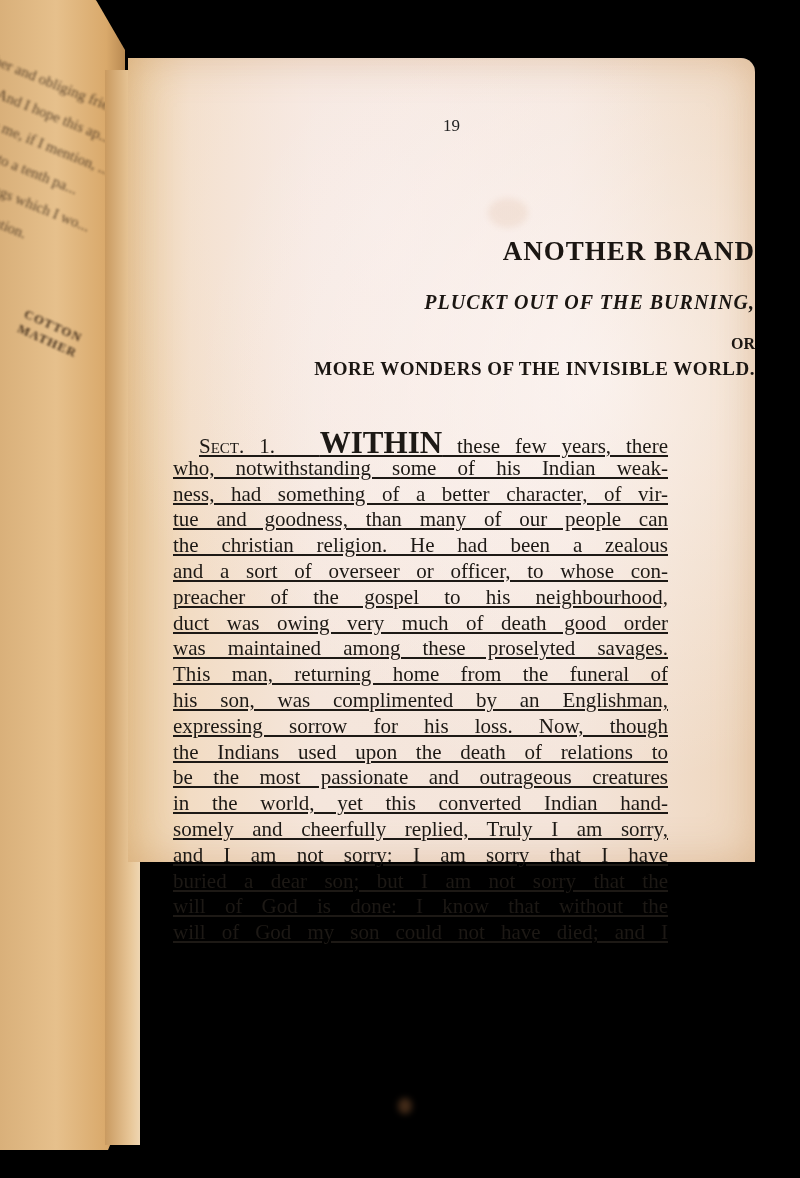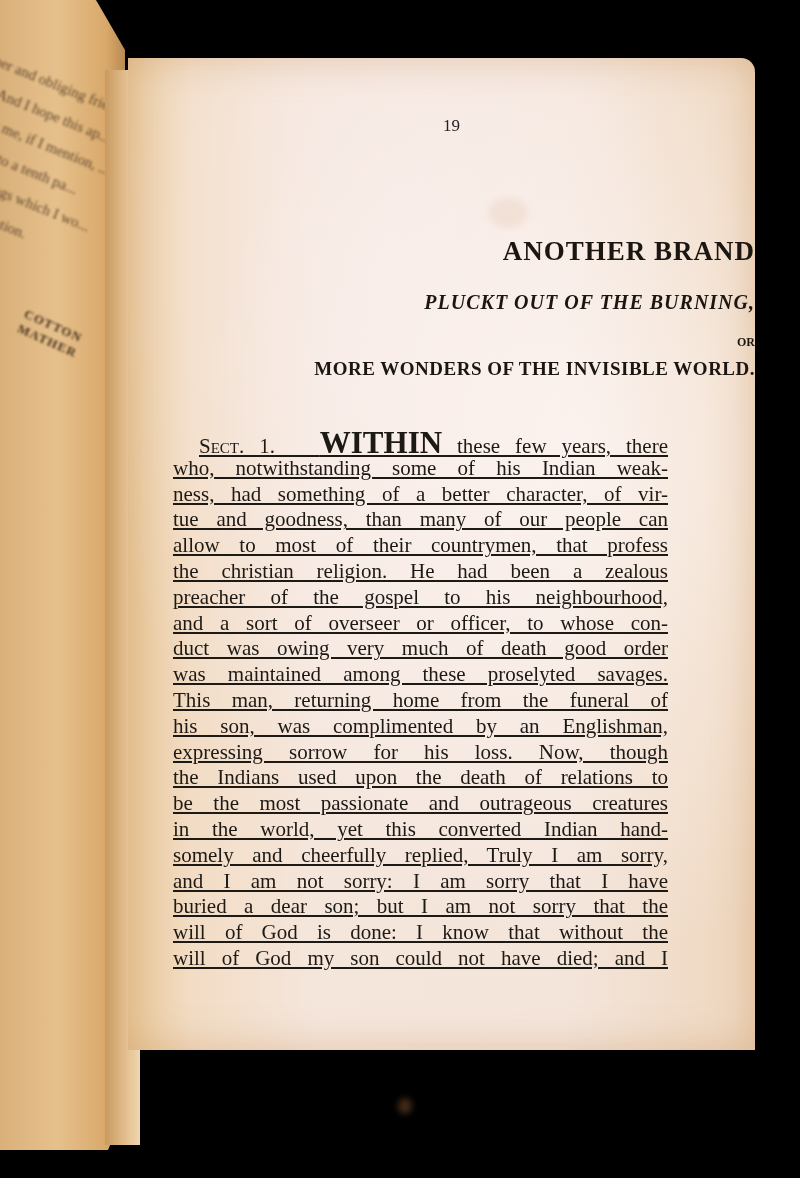--- a/index.html
+++ b/index.html
@@ -8,33 +8,33 @@
     background:linear-gradient(90deg,#d9b07a 0%,#e6c08c 45%,#d9a96b 85%,#b98a52 100%);
     border-top-right-radius:30px 40px;
     clip-path:polygon(0 0,96px 0,125px 50px,125px 1110px,108px 1150px,0 1150px);}
   .left-text{position:absolute;left:-14px;top:40px;transform:rotate(22deg);transform-origin:0 0;
     font-family:"Liberation Serif",serif;font-size:15px;color:#4a3520;filter:blur(1.2px);line-height:30px;
     white-space:pre;opacity:.85;}
   .left-sig{position:absolute;left:28px;top:306px;transform:rotate(24deg);transform-origin:0 0;
     font-family:"Liberation Serif",serif;font-size:13px;font-weight:bold;color:#4a3520;filter:blur(1px);letter-spacing:1px;}
   .gutter{position:absolute;left:105px;top:70px;width:35px;height:1075px;
     background:linear-gradient(90deg,#c99a60,#e7c596 70%,#efd6b2);}
-  .page{position:absolute;left:128px;top:58px;width:627px;height:992px;
+  .page{position:absolute;left:128px;top:58px;width:627px;height:804px;
     background:
       radial-gradient(ellipse at 75% 40%,rgba(255,250,250,.6),transparent 60%),
       radial-gradient(ellipse at 40% 20%,rgba(248,236,232,.8),transparent 55%),
       linear-gradient(90deg,#e9c99a 0%,#f2dcc4 10%,#f5e6dc 30%,#f4e5db 70%,#eed6bd 100%);
     border-top-right-radius:14px;
     box-shadow:inset 0 0 40px rgba(190,130,70,.35);}
   .page-number{position:absolute;left:0;width:100%;top:58px;text-align:center;
     font-family:"Liberation Serif",serif;font-size:17px;color:#222;padding-left:20px;box-sizing:border-box;}
   .title{position:absolute;left:0;width:100%;text-align:right;font-family:"Liberation Serif",serif;color:#1b1612;padding-left:20px;box-sizing:border-box;}
   .t1{top:178px;font-size:27px;font-weight:bold;letter-spacing:1px;}
   .t2{top:233px;font-size:20px;font-weight:bold;font-style:italic;letter-spacing:1px;}
-  .t3{top:277px;font-size:12px;font-weight:bold;}
+  .t3{top:277px;font-size:16px;font-weight:bold;}
   .t4{top:300px;font-size:19px;font-weight:bold;letter-spacing:.5px;padding-left:10px;}
   .body-text{position:absolute;left:45px;top:372px;width:495px;font-family:"Liberation Serif",serif;
     font-size:21px;line-height:25.8px;color:#1d1915;text-decoration:underline;}
   .line{display:block;text-align:justify;text-align-last:justify;white-space:nowrap;height:25.8px;}
   .line span{white-space:normal;}
   .sect{font-variant:small-caps;}
   .dropcap{font-size:31px;font-weight:bold;}
   .stain{position:absolute;border-radius:50%;background:rgba(190,120,70,.35);filter:blur(3px);}
 </style>
 </head>
@@ -62,24 +62,23 @@
   <div class="title t4">MORE WONDERS OF THE INVISIBLE WORLD.</div>
 
   <div class="body-text">
     <div class="line" style="padding-left:26px;">
       <span class="sect">Sect. 1.</span>&nbsp;&nbsp;
       <span class="dropcap">WITHIN</span><span> these few years, there</span>
     </div>
     <div class="line"><span>who, notwithstanding some of his Indian weak-</span></div>
     <div class="line"><span>ness, had something of a better character, of vir-</span></div>
     <div class="line"><span>tue and goodness, than many of our people can</span></div>
-    <div class="line"><span>allow to most of their countrymen, that profess</span></div>
     <div class="line"><span>the christian religion. He had been a zealous</span></div>
+    <div class="line"><span>and a sort of overseer or officer, to whose con-</span></div>
     <div class="line"><span>preacher of the gospel to his neighbourhood,</span></div>
-    <div class="line"><span>and a sort of overseer or officer, to whose con-</span></div>
     <div class="line"><span>duct was owing very much of death good order</span></div>
     <div class="line"><span>was maintained among these proselyted savages.</span></div>
     <div class="line"><span>This man, returning home from the funeral of</span></div>
     <div class="line"><span>his son, was complimented by an Englishman,</span></div>
     <div class="line"><span>expressing sorrow for his loss. Now, though</span></div>
     <div class="line"><span>the Indians used upon the death of relations to</span></div>
     <div class="line"><span>be the most passionate and outrageous creatures</span></div>
     <div class="line"><span>in the world, yet this converted Indian hand-</span></div>
     <div class="line"><span>somely and cheerfully replied, Truly I am sorry,</span></div>
     <div class="line"><span>and I am not sorry: I am sorry that I have</span></div>

